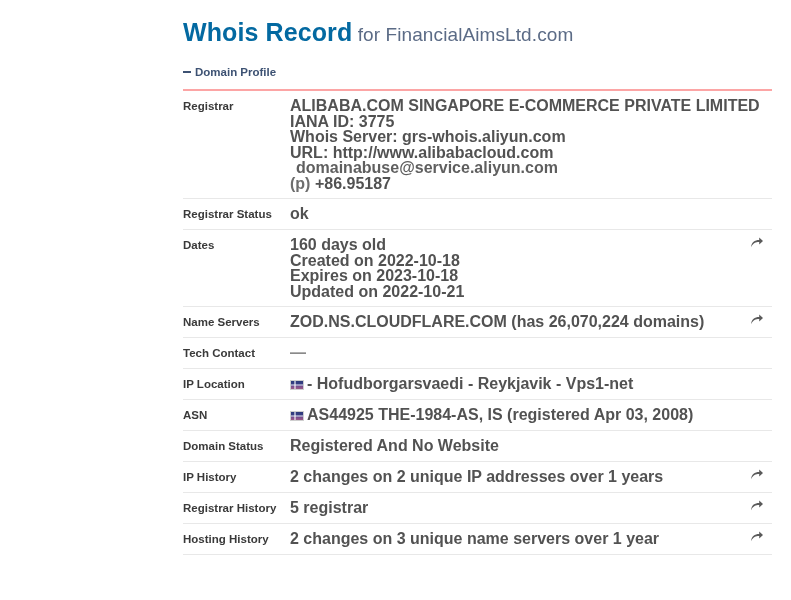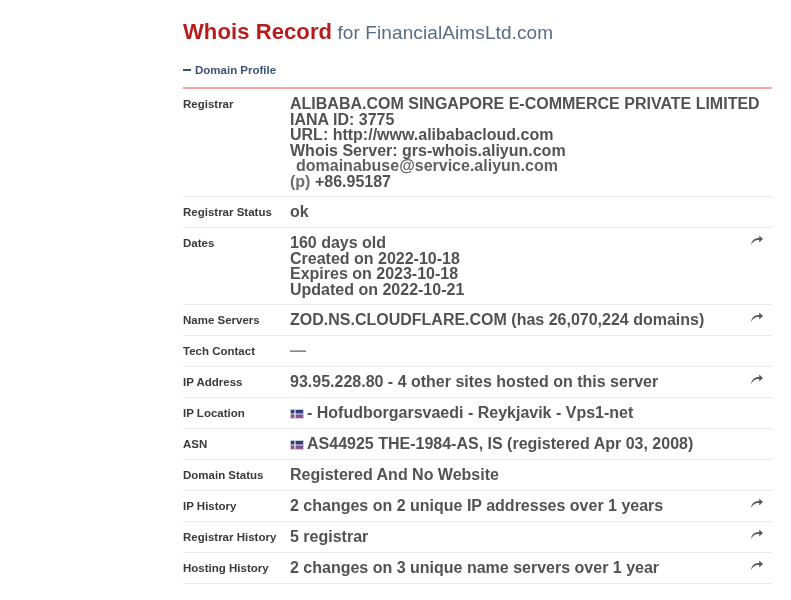--- a/index.html
+++ b/index.html
@@ -32,22 +32,22 @@
     margin: 0;
     padding-top: 20px;
     font-size: 19px;
     line-height: 24px;
     font-weight: 400;
     color: #5b6b86;
     letter-spacing: 0.1px;
   }
   .record-title .strong {
     font-weight: 700;
-    color: #b91c1c;
-    font-size: 22px;
+    color: #0369a1;
+    font-size: 25px;
   }
 
   
   .section-toggle {
     margin-top: 18px;
     font-size: 11.5px;
     font-weight: 700;
     color: #3d5273;
     line-height: 14px;
     cursor: pointer;
@@ -156,22 +156,22 @@
     <div class="section-toggle">
       <span class="minus"></span><span>Domain Profile</span>
     </div>
 
     <div class="profile">
         <div class="prow">
           <div class="plabel">Registrar</div>
           <div class="pvalue">
             <span class="ln">ALIBABA.COM SINGAPORE E-COMMERCE PRIVATE LIMITED</span>
             <span class="ln">IANA ID: 3775</span>
+            <span class="ln">Whois Server: grs-whois.aliyun.com</span>
             <span class="ln">URL: http://www.alibabacloud.com</span>
-            <span class="ln">Whois Server: grs-whois.aliyun.com</span>
             <span class="ln indent">domainabuse@service.aliyun.com</span>
             <span class="ln"><span class="ppfx">(p)</span> <span>+86.95187</span></span>
           </div>
         </div>
         <div class="prow">
           <div class="plabel">Registrar Status</div>
           <div class="pvalue">
             <span class="ln">ok</span>
           </div>
         </div>
@@ -200,31 +200,20 @@
             </svg>
           </div>
         </div>
         <div class="prow">
           <div class="plabel">Tech Contact</div>
           <div class="pvalue">
             <span class="ln dash">—</span>
           </div>
         </div>
         <div class="prow">
-          <div class="plabel">IP Address</div>
-          <div class="pvalue">
-            <span class="ln">93.95.228.80 - 4 other sites hosted on this server</span>
-          </div>
-          <div class="arrow-cell">
-            <svg width="14" height="13" viewBox="0 0 14 13">
-              <path d="M1 11.2 C1.6 6.0 4.6 4.0 9.2 4.0 L9.2 1.4 L13 5.1 L9.2 8.6 L9.2 6.1 C5.6 6.1 3.1 7.3 1 11.2 Z" fill="#5a5a5a"></path>
-            </svg>
-          </div>
-        </div>
-        <div class="prow">
           <div class="plabel">IP Location</div>
           <div class="pvalue">
             <span class="ln"><span class="flag"></span><span>- Hofudborgarsvaedi - Reykjavik - Vps1-net</span></span>
           </div>
         </div>
         <div class="prow">
           <div class="plabel">ASN</div>
           <div class="pvalue">
             <span class="ln"><span class="flag"></span><span>AS44925 THE-1984-AS, IS (registered Apr 03, 2008)</span></span>
           </div>

